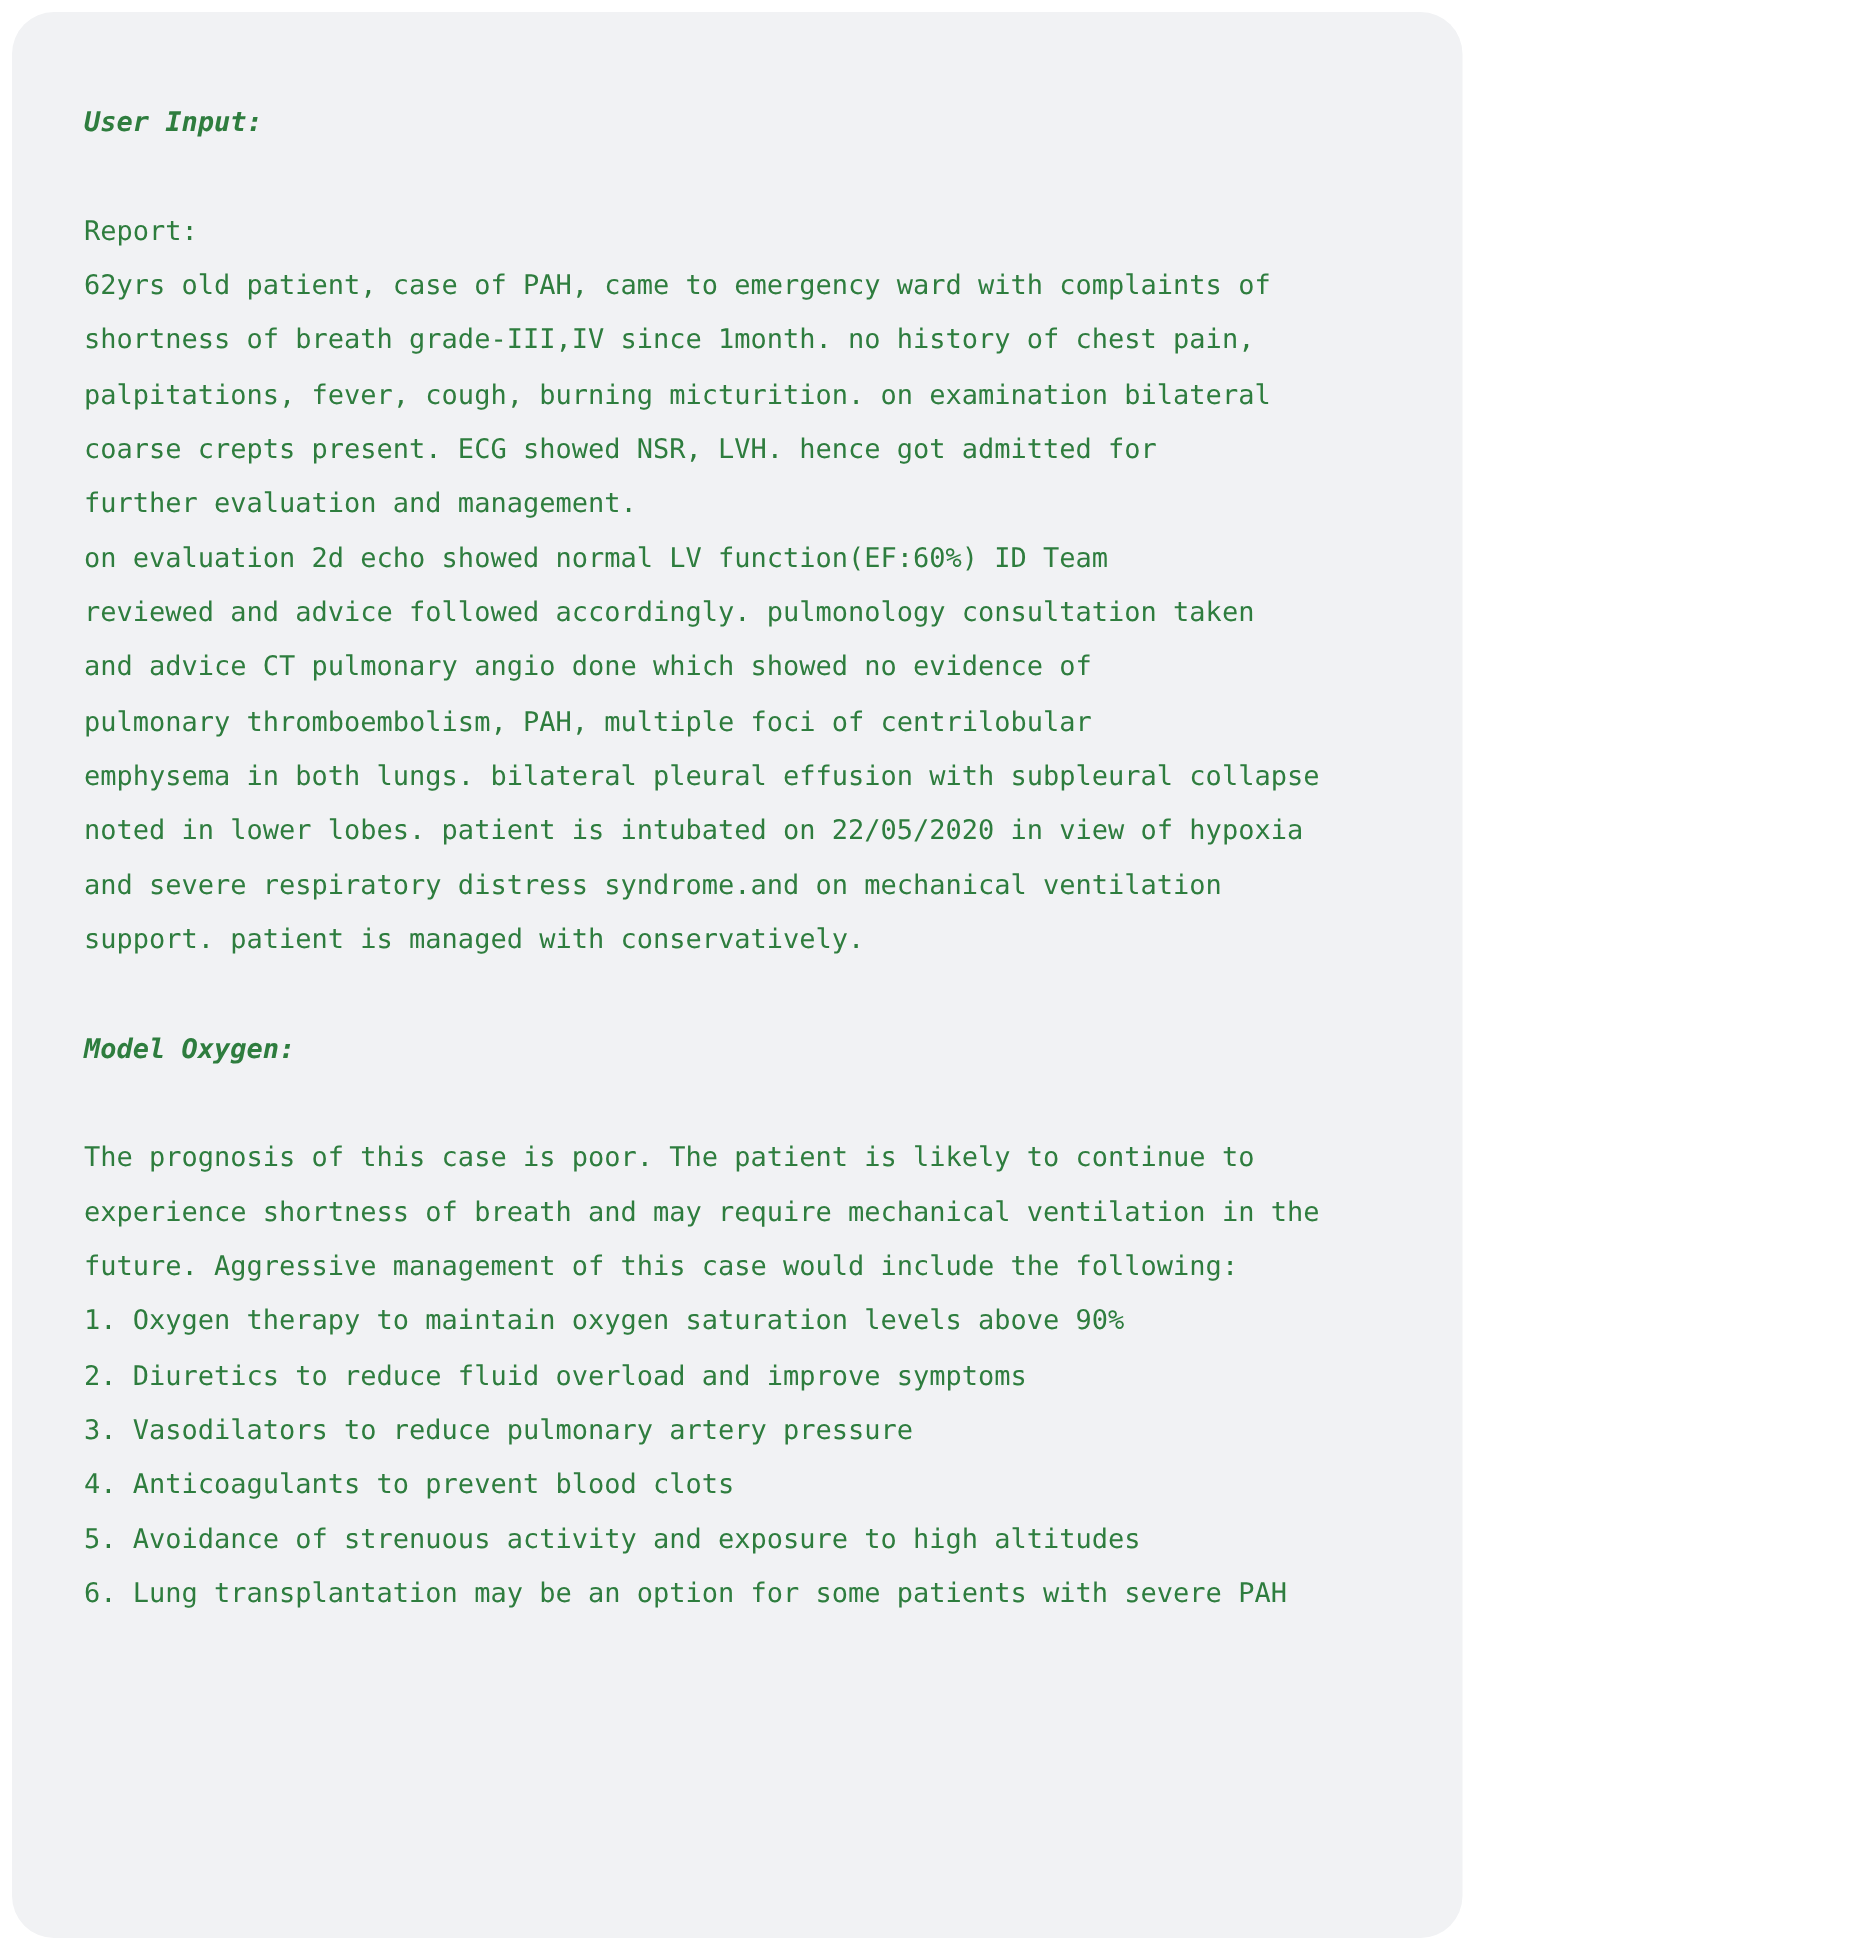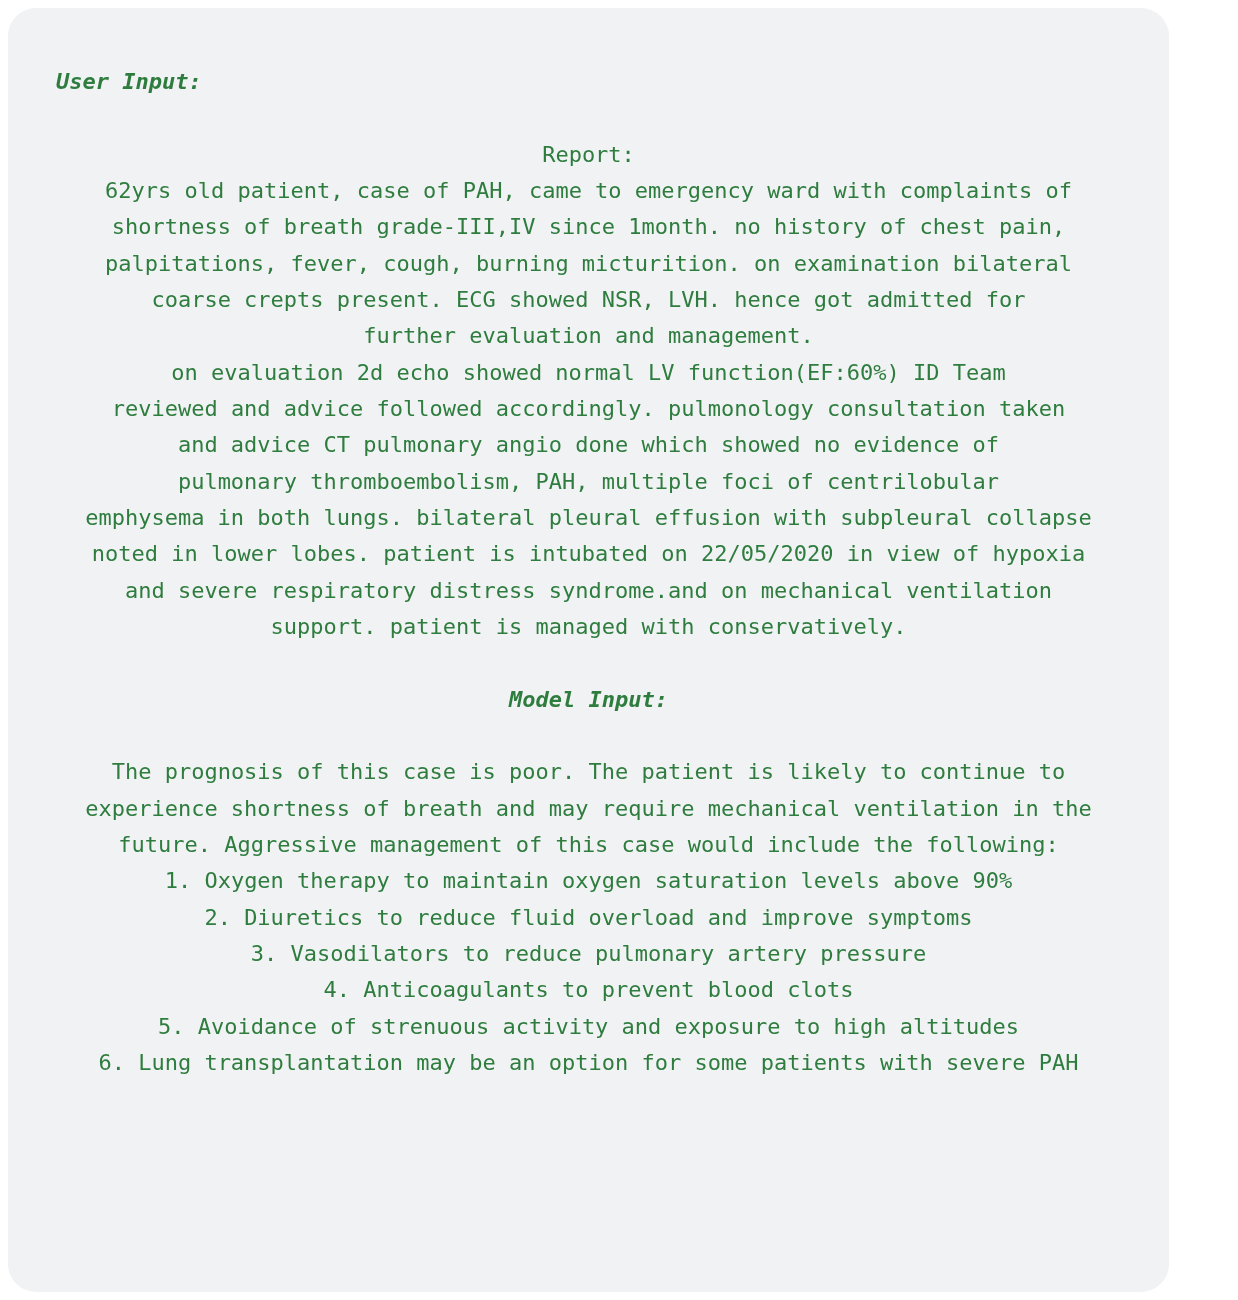--- a/index.html
+++ b/index.html
@@ -8,45 +8,44 @@
     --text-color: #2e7d3e;
   }
   * { box-sizing: border-box; }
   html, body {
     margin: 0;
     padding: 0;
     width: 1238px;
     background: var(--page-background);
   }
   .card {
-    width: 1161px;
+    width: 967px;
     height: 1284px;
     margin: 8px;
     background: var(--card-background);
     border-radius: 28px;
     padding: 56px 48px 0 48px;
     font-family: "DejaVu Sans Mono", "Liberation Mono", monospace;
-    font-size: 22px;
+    font-size: 18px;
     line-height: 36.33px;
     color: var(--text-color);
     overflow: hidden;
   }
   .heading {
     font-weight: bold;
     font-style: italic;
     white-space: pre-wrap;
   }
   .textblock {
     white-space: pre-wrap;
     margin-top: 36.33px; 
   }
   .heading + .textblock,
   .textblock + .heading {
     margin-top: 36.33px;
-    text-align: center;
   }
   .heading.with-gap {
     margin-top: 36.33px;
   }
 </style>
 </head>
 <body>
 
 <div class="card">
   <div class="heading">User Input:</div>
@@ -60,21 +59,21 @@
 on evaluation 2d echo showed normal LV function(EF:60%) ID Team
 reviewed and advice followed accordingly. pulmonology consultation taken
 and advice CT pulmonary angio done which showed no evidence of
 pulmonary thromboembolism, PAH, multiple foci of centrilobular
 emphysema in both lungs. bilateral pleural effusion with subpleural collapse
 noted in lower lobes. patient is intubated on 22/05/2020 in view of hypoxia
 and severe respiratory distress syndrome.and on mechanical ventilation
 support. patient is managed with conservatively.</div>
 
 
-  <div class="heading with-gap">Model Input:</div>
+  <div class="heading with-gap">Model Oxygen:</div>
 
   <div class="textblock">The prognosis of this case is poor. The patient is likely to continue to
 experience shortness of breath and may require mechanical ventilation in the
 future. Aggressive management of this case would include the following:
 1. Oxygen therapy to maintain oxygen saturation levels above 90%
 2. Diuretics to reduce fluid overload and improve symptoms
 3. Vasodilators to reduce pulmonary artery pressure
 4. Anticoagulants to prevent blood clots
 5. Avoidance of strenuous activity and exposure to high altitudes
 6. Lung transplantation may be an option for some patients with severe PAH</div>

